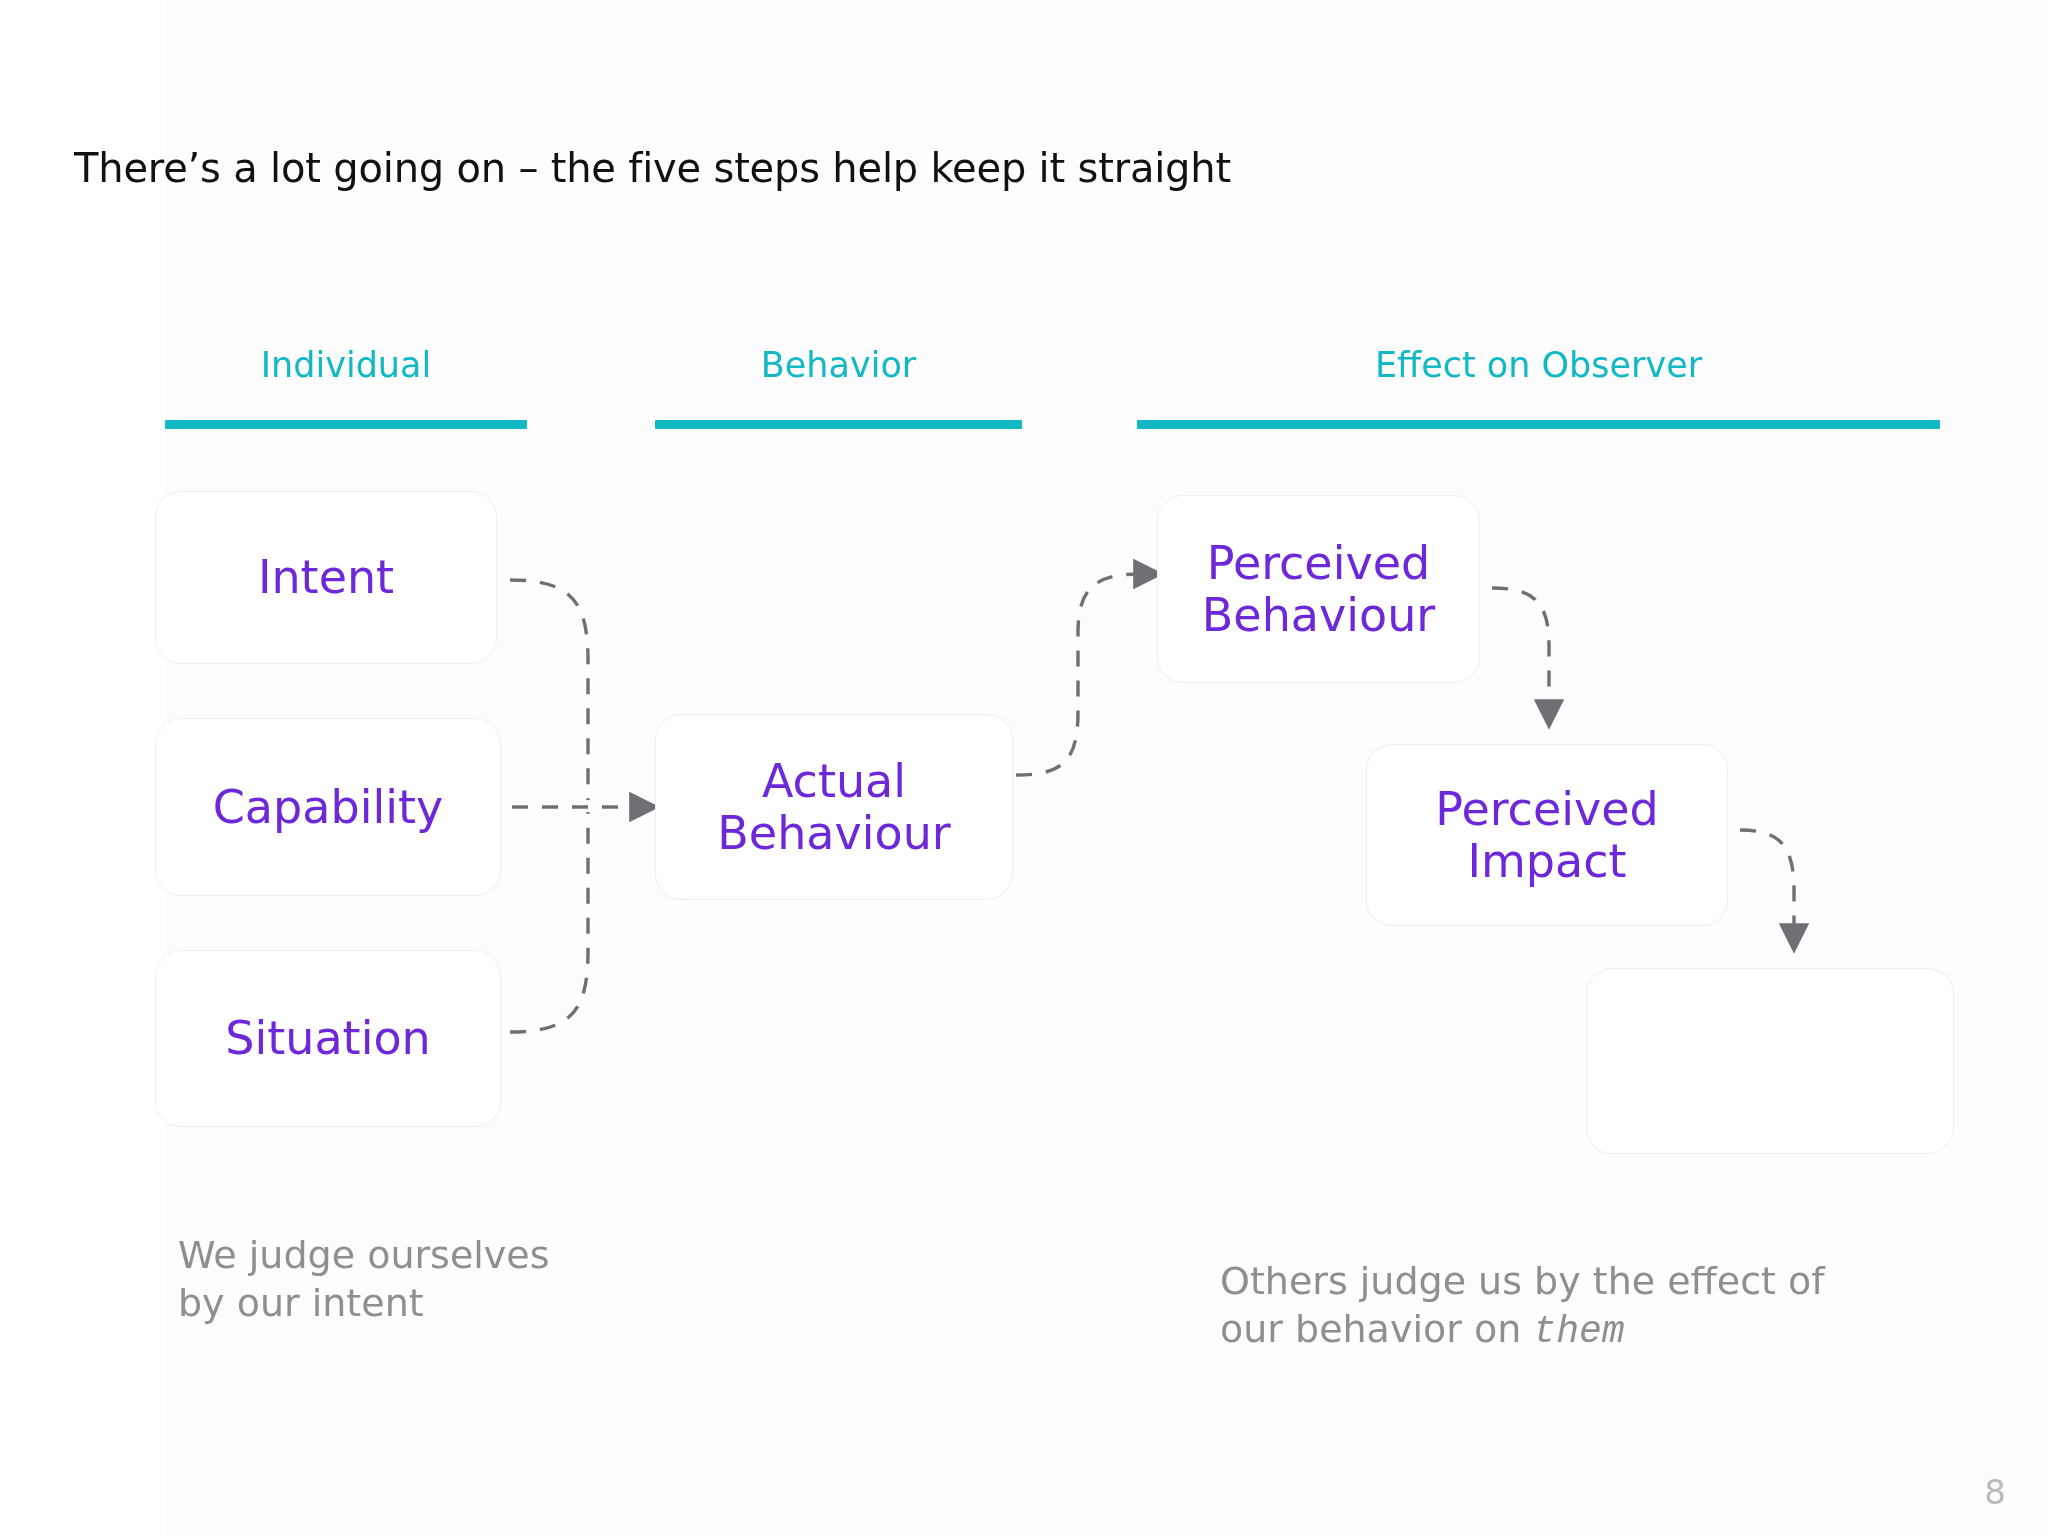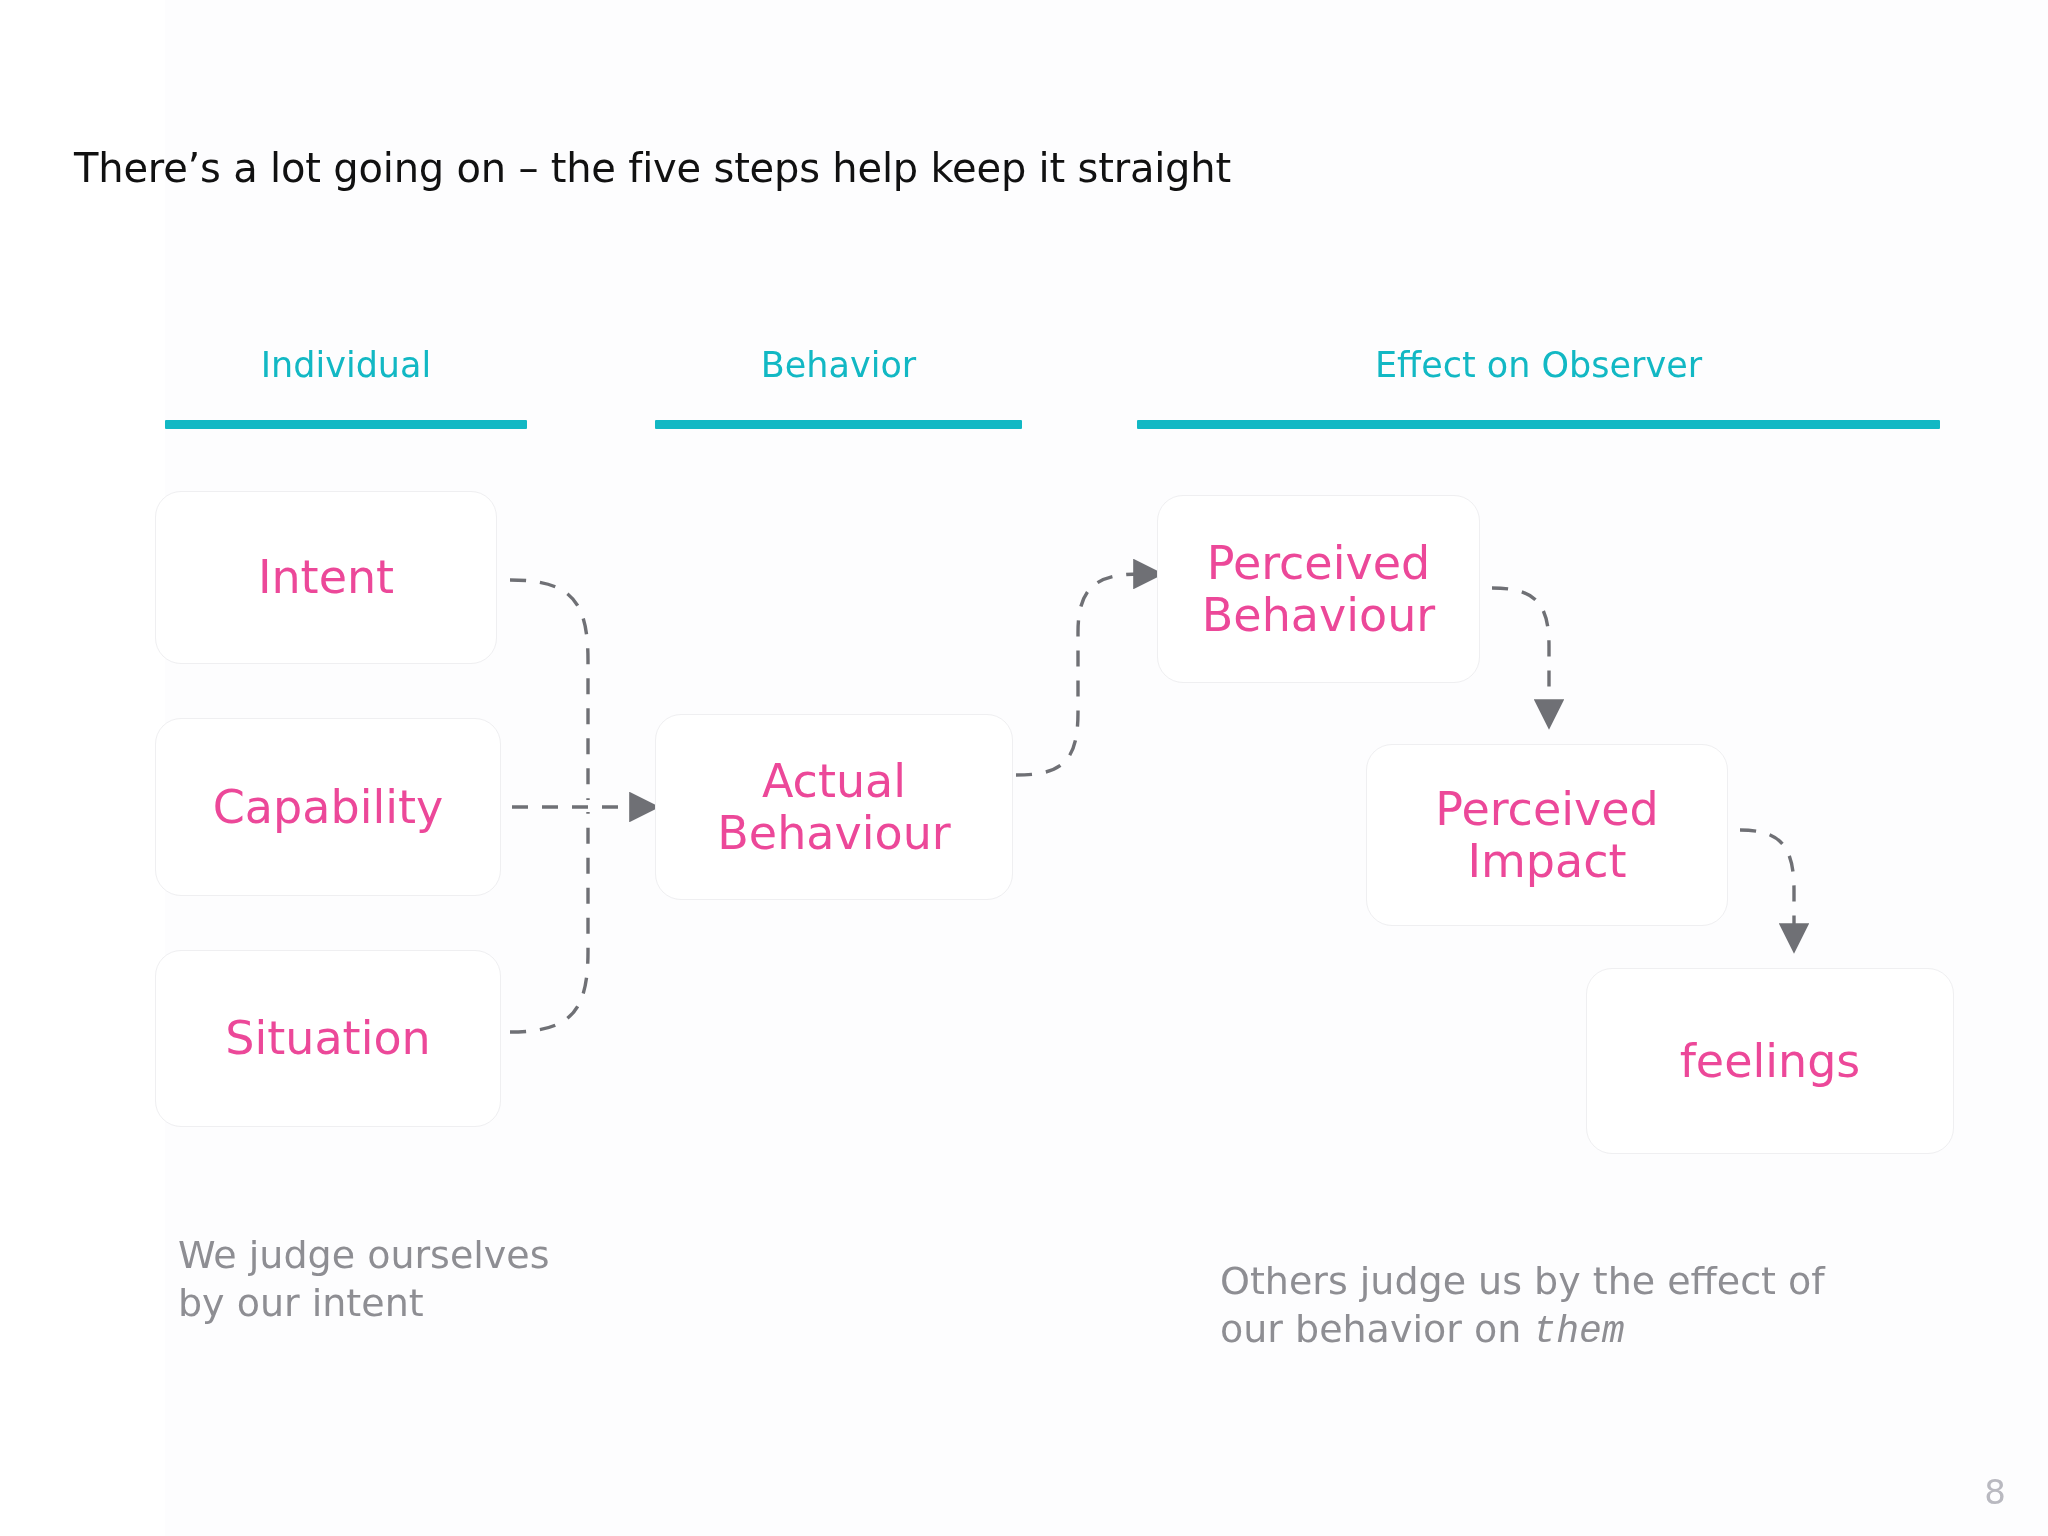--- a/index.html
+++ b/index.html
@@ -69,21 +69,21 @@
   .node {
     position: absolute;
     background: #ffffff;
     border: 1.6px solid #efeff1;
     border-radius: 26px;
     box-sizing: border-box;
     display: flex;
     align-items: center;
     justify-content: center;
     text-align: center;
-    color: #ec4899;
+    color: #6d28d9;
     font-size: 46px;
     line-height: 1.14;
     padding: 0 14px;
     box-shadow: 0 0 0 0 rgba(0,0,0,0);
   }
   .node span { display: block; }
 
   #node-intent      { left: 155px;  top: 491px;  width: 342px; height: 173px; }
   #node-capability  { left: 155px;  top: 718px;  width: 346px; height: 178px; text-align: center; }
   #node-situation   { left: 155px;  top: 950px;  width: 346px; height: 177px; }
@@ -192,21 +192,20 @@
 
 <div class="node" id="node-percimp">
   <div>
     <span>Perceived</span>
     <span>Impact</span>
   </div>
 </div>
 
 <div class="node" id="node-beliefs">
   <div>
-    <span>feelings</span>
   </div>
 </div>
 
 <div class="caption" id="caption-left">We judge ourselves
 by our intent</div>
 
 <div class="caption" id="caption-right"><span>Others judge us by the effect of
 our behavior on </span><span class="italic">them</span></div>
 
 <div class="page-number">8</div>

